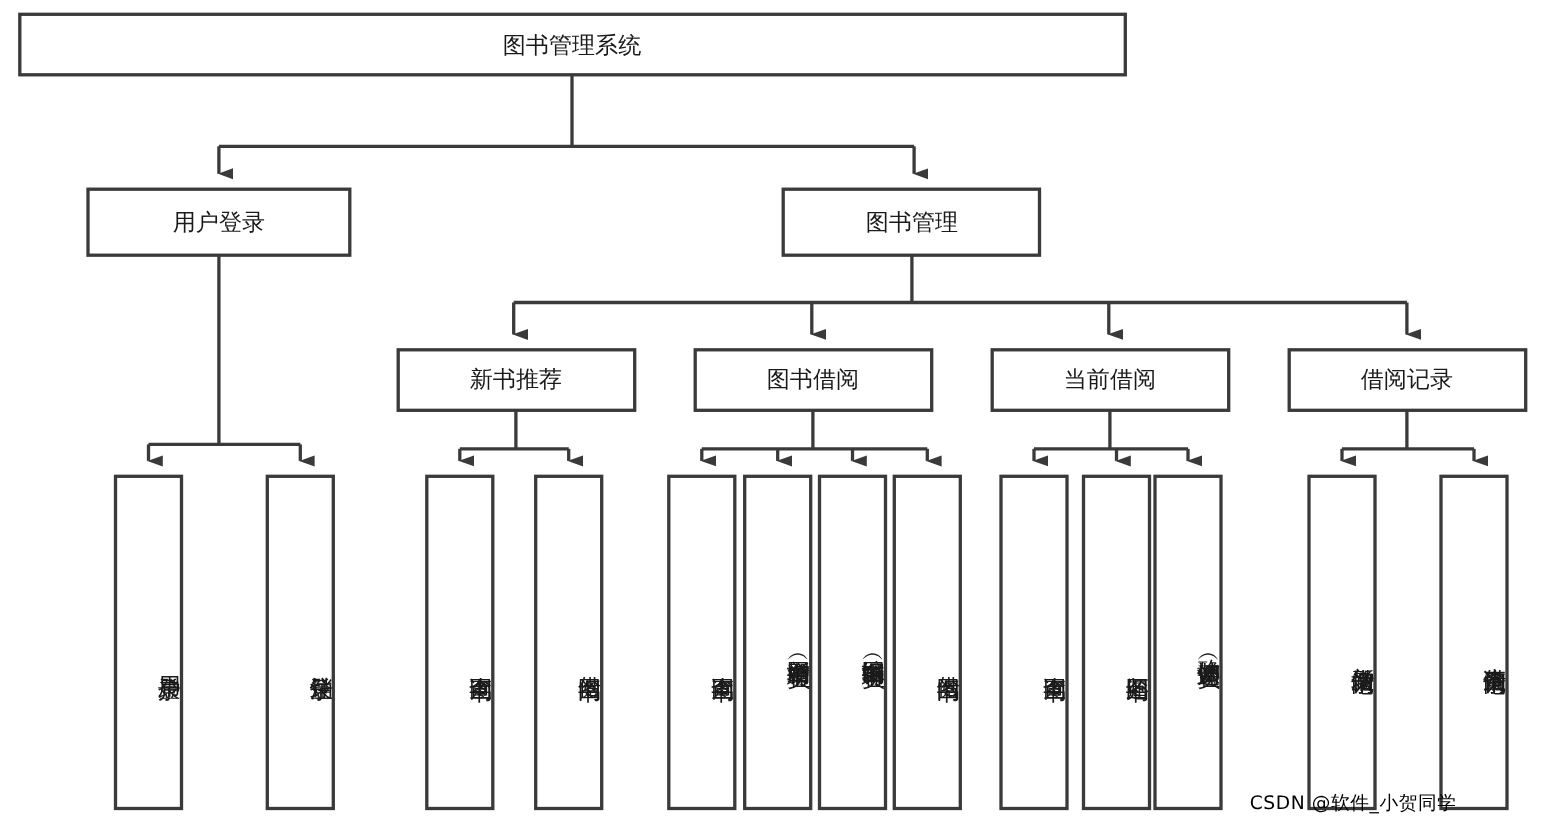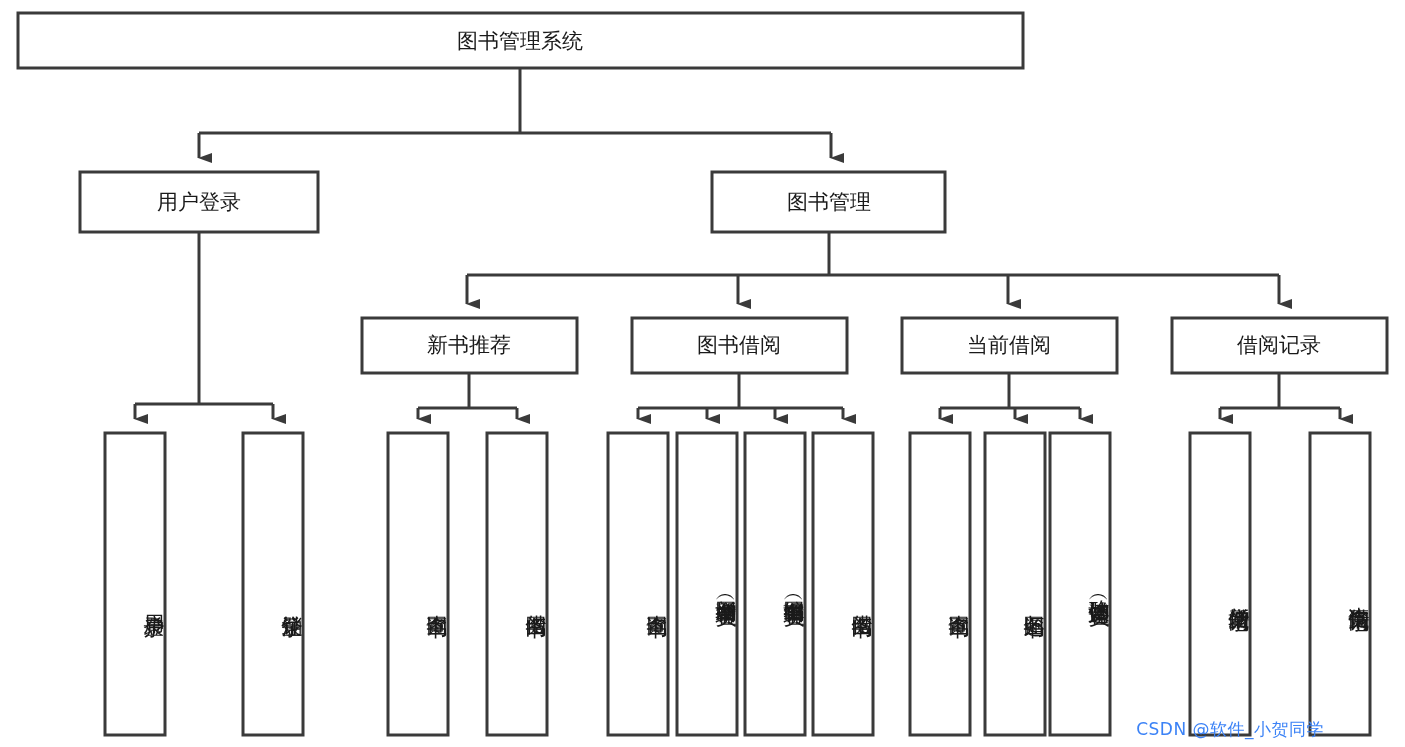--- a/index.html
+++ b/index.html
@@ -67,21 +67,21 @@
     letter-spacing: 1px;
     white-space: nowrap;
     pointer-events: none;
   }
   .watermark {
     position: absolute;
     right: 8px;
     bottom: 6px;
     font-family: "DejaVu Sans", "Liberation Sans", sans-serif;
     font-size: 17px;
-    color: #3b82f6;
+    color: #000000;
     letter-spacing: 0.5px;
     white-space: nowrap;
   }
 </style>
 </head>
 <body>
 
 <div id="diagram-root">
 
   <svg class="flow" viewBox="0 0 1405 747" xmlns="http://www.w3.org/2000/svg">

